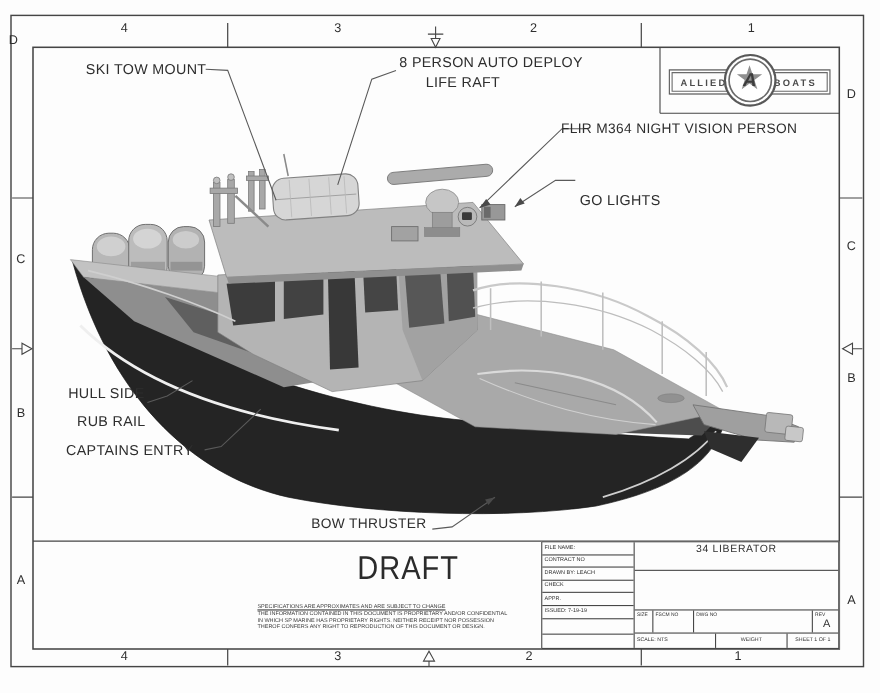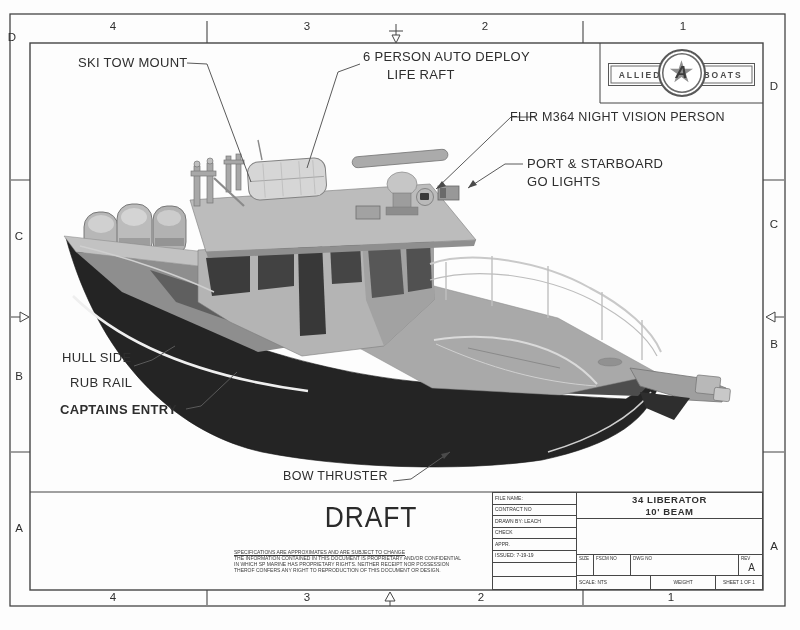--- a/index.html
+++ b/index.html
@@ -17,21 +17,21 @@
   }
   .disclaimer{position:absolute;left:234px;top:549px;width:268px;font-size:5px;line-height:6px;color:#3a3a3a;}
   .disclaimer .u{text-decoration:underline;}
   
   .tb{position:absolute;left:492px;top:492px;width:271px;height:98px;border:1px solid #474747;box-sizing:border-box;background:#fdfdfd;}
   .tb *{box-sizing:border-box;}
   .tb-left{position:absolute;left:0;top:0;width:84px;height:100%;border-right:1px solid #474747;}
   .tb-row{height:11.6px;border-bottom:1px solid #474747;font-size:5px;padding:1.5px 0 0 2px;overflow:hidden;}
   .tb-row.empty{height:14px;}
   .tb-right{position:absolute;left:84px;top:0;right:0;height:100%;display:flex;flex-direction:column;}
-  .tb-title{height:26px;border-bottom:1px solid #474747;text-align:center;font-size:9.5px;letter-spacing:.6px;line-height:12px;padding-top:1px;font-weight:bold;}
+  .tb-title{height:26px;border-bottom:1px solid #474747;text-align:center;font-size:9.5px;letter-spacing:.6px;line-height:12px;padding-top:1px;}
   .tb-space{flex:1;border-bottom:1px solid #474747;}
   .tb-sizerow{height:21px;border-bottom:1px solid #474747;display:flex;}
   .tb-sizerow .cell{border-right:1px solid #474747;font-size:4.5px;padding:1px 0 0 2px;}
   .tb-sizerow .c-size{width:17px;}
   .tb-sizerow .c-fscm{width:37px;}
   .tb-sizerow .c-dwg{flex:1;}
   .tb-sizerow .c-rev{width:23px;border-right:none;position:relative;}
   .tb-sizerow .c-rev .rv{display:block;text-align:center;font-size:10px;margin-top:1px;}
   .tb-botrow{height:13px;display:flex;}
   .tb-botrow .cell{border-right:1px solid #474747;font-size:4.8px;padding-top:3.5px;}
@@ -219,28 +219,27 @@
   <div class="zone" style="left:4px;top:31px;">D</div>
   <div class="zone" style="left:11px;top:230px;">C</div>
   <div class="zone" style="left:11px;top:370px;">B</div>
   <div class="zone" style="left:11px;top:522px;">A</div>
   <div class="zone" style="left:766px;top:80px;">D</div>
   <div class="zone" style="left:766px;top:218px;">C</div>
   <div class="zone" style="left:766px;top:338px;">B</div>
   <div class="zone" style="left:766px;top:540px;">A</div>
 
   <div class="callout" style="left:78px;top:55px;">SKI TOW MOUNT</div>
-  <div class="callout" style="left:363px;top:49px;">6 PERSON AUTO DEPLOY</div>
+  <div class="callout" style="left:363px;top:49px;">8 PERSON AUTO DEPLOY</div>
   <div class="callout" style="left:363px;top:67px;margin-left:24px;">LIFE RAFT</div>
   <div class="callout small" style="left:510px;top:110px;">FLIR M364 NIGHT VISION PERSON</div>
-  <div class="callout" style="left:527px;top:156px;">PORT &amp; STARBOARD</div>
   <div class="callout" style="left:527px;top:174px;">GO LIGHTS</div>
   <div class="callout" style="left:62px;top:350px;text-align:right;">HULL SIDE</div>
   <div class="callout" style="left:70px;top:375px;text-align:right;">RUB RAIL</div>
-  <div class="callout" style="left:60px;top:402px;font-weight:bold;">CAPTAINS ENTRY</div>
+  <div class="callout" style="left:60px;top:402px;">CAPTAINS ENTRY</div>
   <div class="callout small" style="left:283px;top:469px;">BOW THRUSTER</div>
 
   <div class="watermark">DRAFT</div>
   <div class="disclaimer">
     <div class="u">SPECIFICATIONS ARE APPROXIMATES AND ARE SUBJECT TO CHANGE</div>
     <div>THE INFORMATION CONTAINED IN THIS DOCUMENT IS PROPRIETARY AND/OR CONFIDENTIAL</div>
     <div>IN WHICH SP MARINE HAS PROPRIETARY RIGHTS. NEITHER RECEIPT NOR POSSESSION</div>
     <div>THEROF CONFERS ANY RIGHT TO REPRODUCTION OF THIS DOCUMENT OR DESIGN.</div>
   </div>
 
@@ -261,21 +260,20 @@
       <div class="tb-row">CONTRACT NO</div>
       <div class="tb-row">DRAWN BY: LEACH</div>
       <div class="tb-row">CHECK</div>
       <div class="tb-row">APPR.</div>
       <div class="tb-row">ISSUED: 7-19-19</div>
       <div class="tb-row empty"></div>
     </div>
     <div class="tb-right">
       <div class="tb-title">
         <div>34 LIBERATOR</div>
-        <div>10'  BEAM</div>
       </div>
       <div class="tb-space"></div>
       <div class="tb-sizerow">
         <div class="cell c-size">SIZE</div>
         <div class="cell c-fscm">FSCM NO</div>
         <div class="cell c-dwg">DWG NO</div>
         <div class="cell c-rev">
           <span>REV</span>
           <span class="rv">A</span>
         </div>

